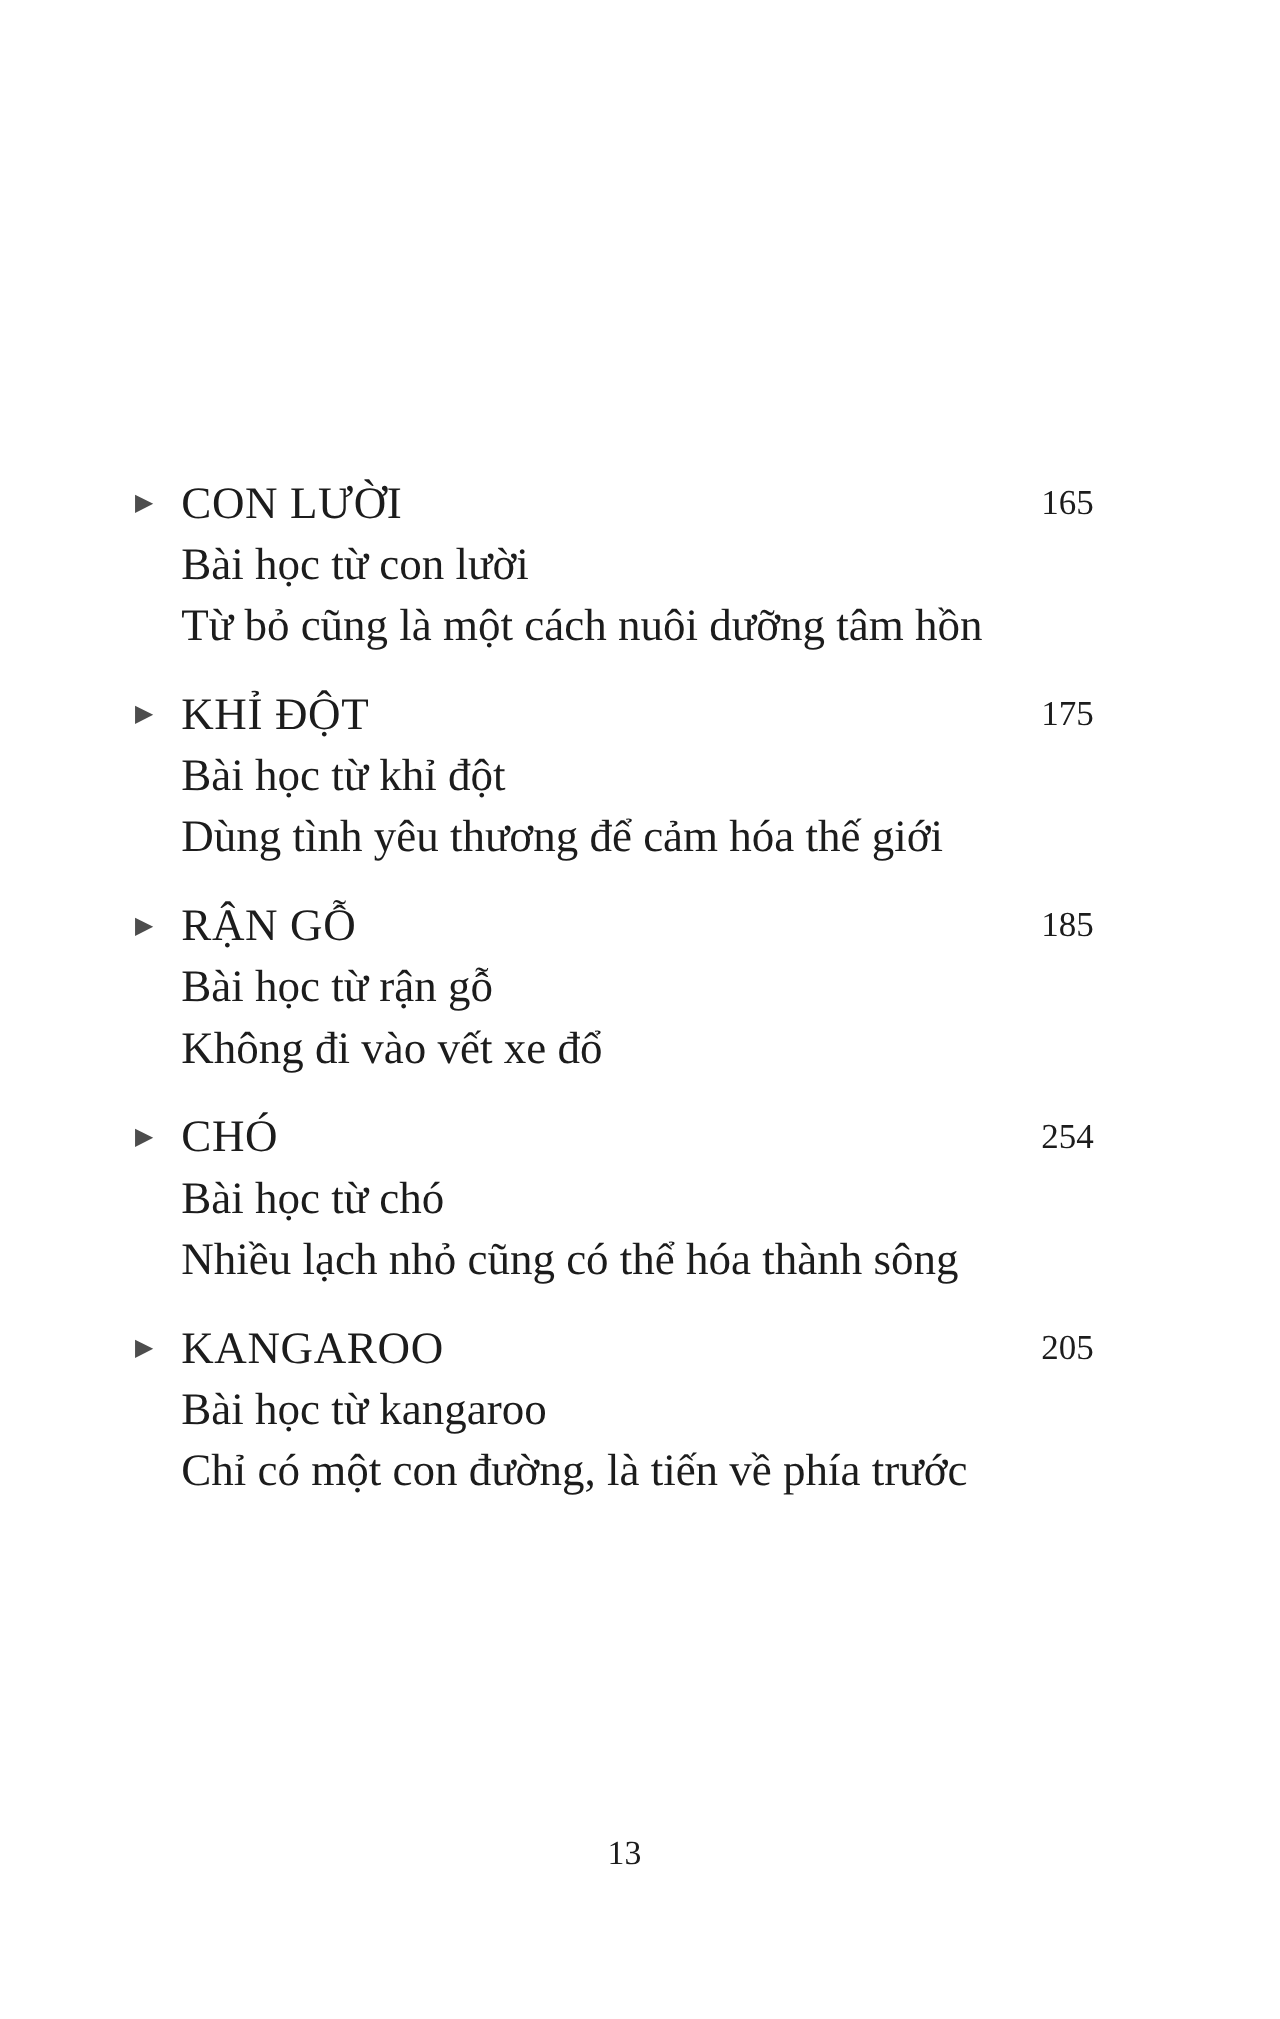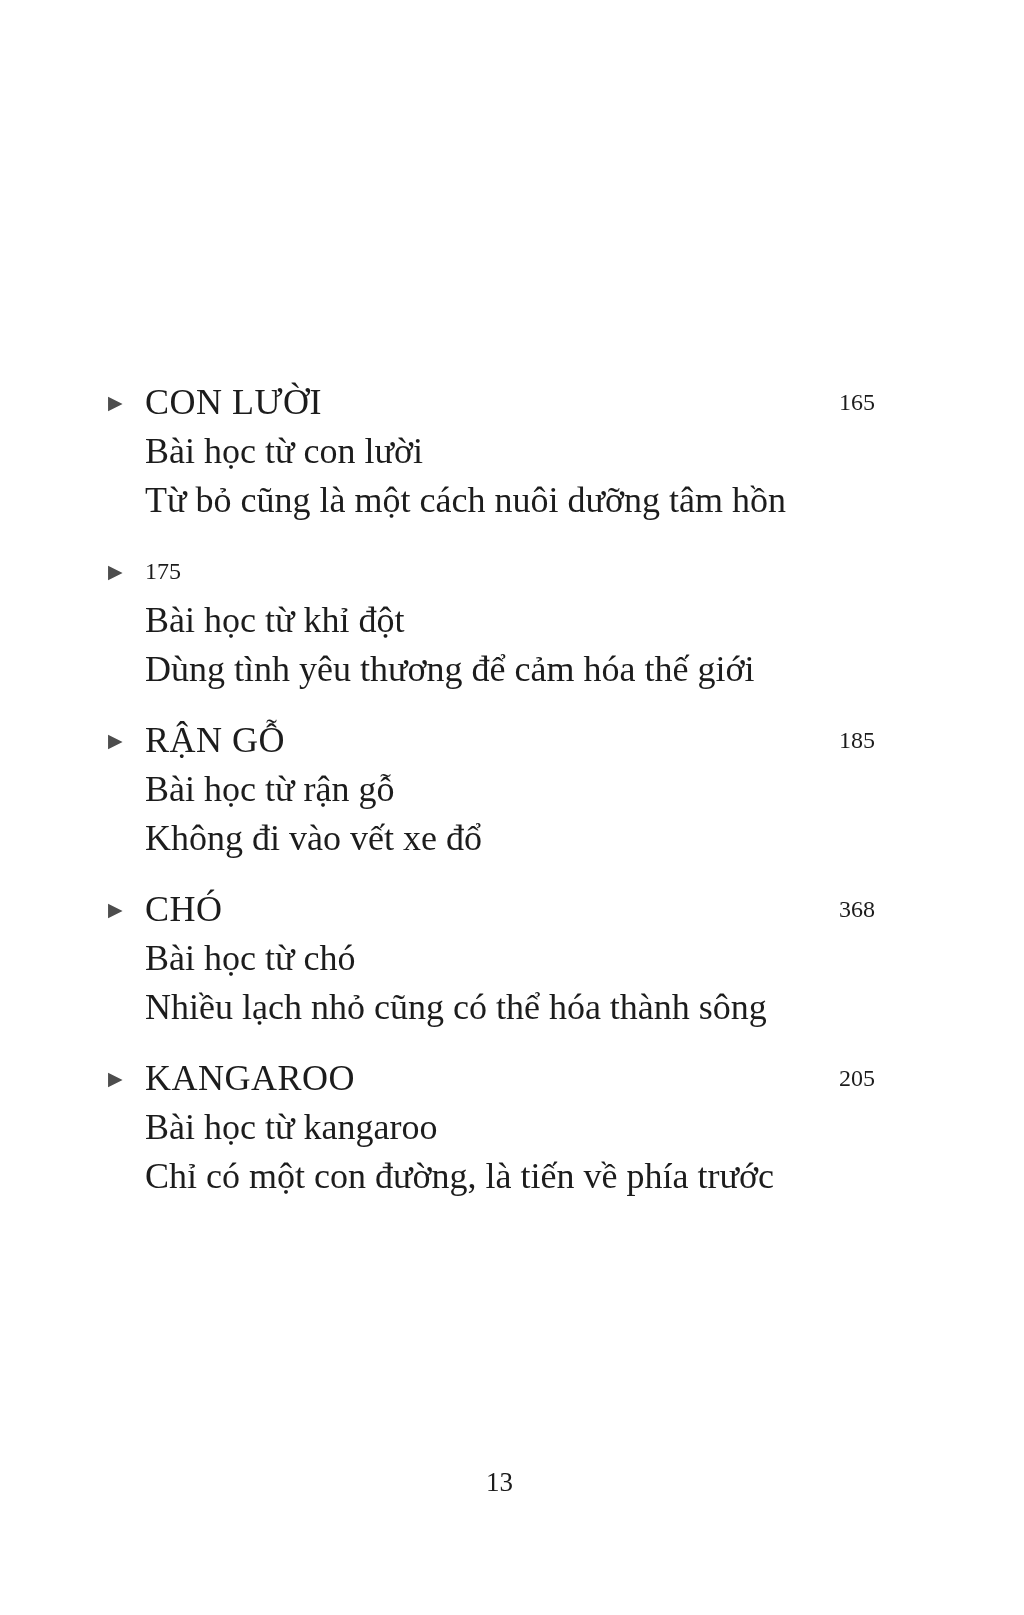--- a/index.html
+++ b/index.html
@@ -39,21 +39,21 @@
     line-height: 49px;
   }
   .title {
     flex: 1;
     font-size: 36px;
     letter-spacing: 0.5px;
     white-space: nowrap;
   }
   .pagenum {
     flex: none;
-    font-size: 24px;
+    font-size: 28px;
   }
   .lesson, .quote {
     margin-left: 37px;
     font-size: 36px;
     line-height: 49px;
     height: 49px;
     white-space: nowrap;
   }
   .quote {
   }
@@ -78,41 +78,42 @@
       <span class="title">CON LƯỜI</span>
       <span class="pagenum">165</span>
     </div>
     <div class="lesson">Bài học từ con lười</div>
     <div class="quote">Từ bỏ cũng là một cách nuôi dưỡng tâm hồn</div>
   </section>
 
   <section class="entry">
     <div class="title-row">
       <span class="bullet">▶</span>
+      <span class="title">KHỈ ĐỘT</span>
       <span class="pagenum">175</span>
     </div>
     <div class="lesson">Bài học từ khỉ đột</div>
     <div class="quote">Dùng tình yêu thương để cảm hóa thế giới</div>
   </section>
 
   <section class="entry">
     <div class="title-row">
       <span class="bullet">▶</span>
       <span class="title">RẬN GỖ</span>
       <span class="pagenum">185</span>
     </div>
     <div class="lesson">Bài học từ rận gỗ</div>
     <div class="quote">Không đi vào vết xe đổ</div>
   </section>
 
   <section class="entry">
     <div class="title-row">
       <span class="bullet">▶</span>
       <span class="title">CHÓ</span>
-      <span class="pagenum">368</span>
+      <span class="pagenum">254</span>
     </div>
     <div class="lesson">Bài học từ chó</div>
     <div class="quote">Nhiều lạch nhỏ cũng có thể hóa thành sông</div>
   </section>
 
   <section class="entry">
     <div class="title-row">
       <span class="bullet">▶</span>
       <span class="title">KANGAROO</span>
       <span class="pagenum">205</span>

